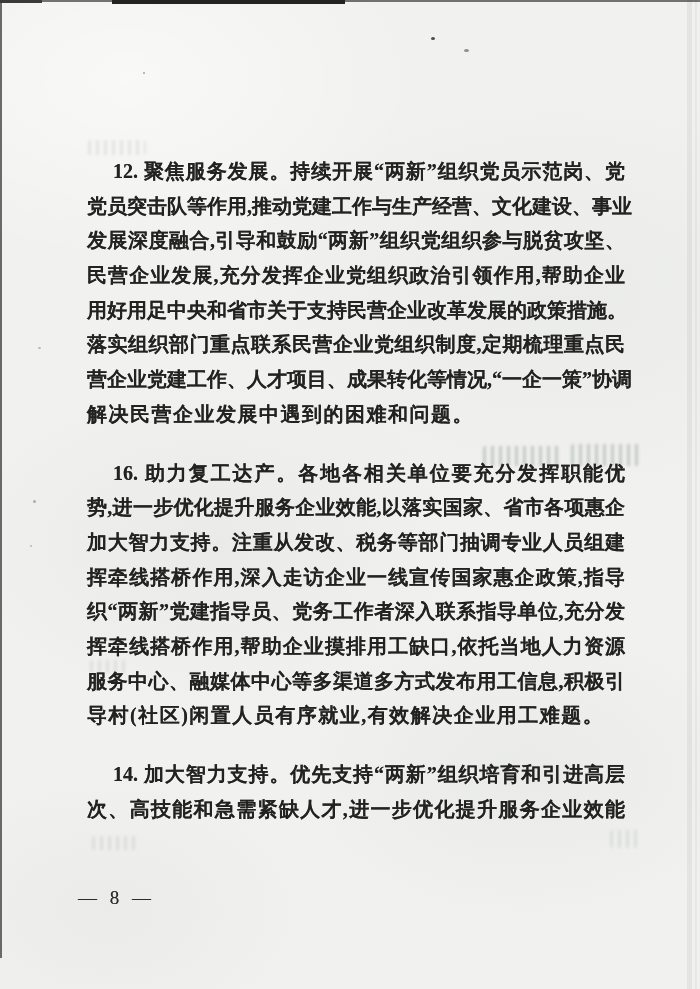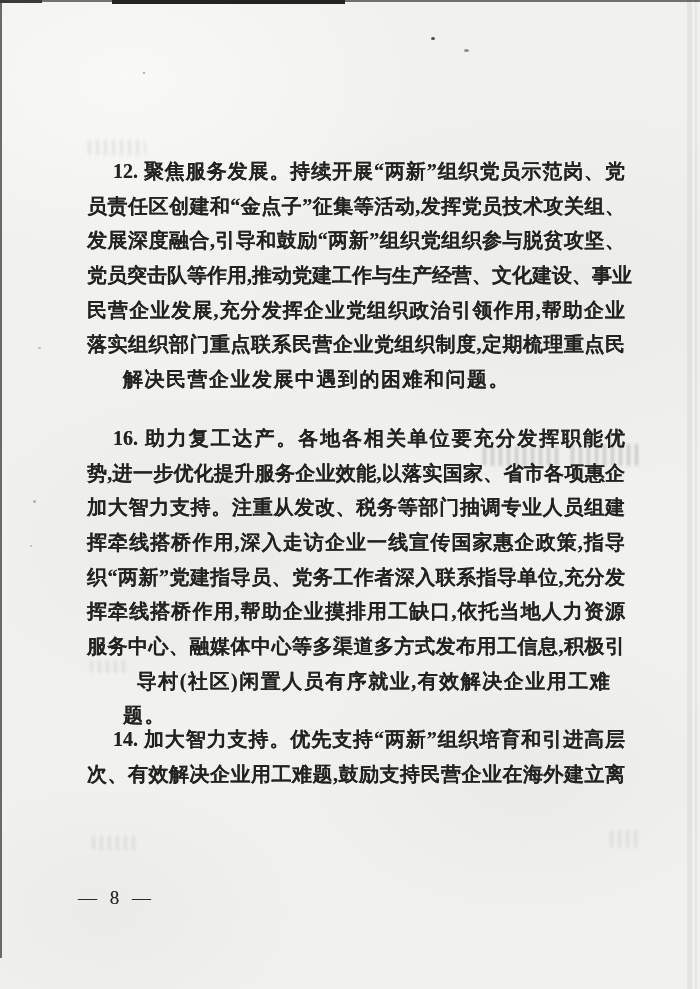--- a/index.html
+++ b/index.html
@@ -41,21 +41,21 @@
     position:absolute;left:87px;top:130px;width:538px;
     color:#222220;font-weight:600;
   }
   .line{
     height:34.7px;line-height:34.7px;font-size:20px;
     text-align:justify;text-align-last:justify;
     white-space:nowrap;
     text-shadow:0 0 .5px rgba(34,34,32,.7);
   }
   .line.indent{text-indent:26px;margin-top:24px;}
-  .line.short{text-align:center;text-align-last:left;letter-spacing:1.5px;white-space:normal;margin-left:36px;}
+  .line.short{text-align:center;text-align-last:left;letter-spacing:1.5px;white-space:normal;}
   .pagenum{
     position:absolute;left:78px;top:887px;
     font-size:19px;color:#2b2b29;letter-spacing:4px;font-weight:500;
     text-shadow:0 0 .5px rgba(34,34,32,.6);
   }
 </style>
 </head>
 <body>
 
 <div class="paper">
@@ -78,41 +78,42 @@
   <div class="speck" style="left:464px;top:49px;width:5px;height:3px;opacity:.6;"></div>
   <div class="speck" style="left:143px;top:72px;width:2px;height:2px;opacity:.5;"></div>
   <div class="speck" style="left:33px;top:500px;width:3px;height:3px;opacity:.4;"></div>
   <div class="speck" style="left:30px;top:545px;width:2px;height:2px;opacity:.35;"></div>
   <div class="speck" style="left:38px;top:347px;width:3px;height:2px;opacity:.35;"></div>
 
   <div class="textblock">
 
     <div>
       <div class="line indent">12. 聚焦服务发展。持续开展“两新”组织党员示范岗、党</div>
-      <div class="line">员责任区创建和“金点子”征集等活动,发挥党员技术攻关组、</div>
+      <div class="line">党员突击队等作用,推动党建工作与生产经营、文化建设、事业</div>
       <div class="line">发展深度融合,引导和鼓励“两新”组织党组织参与脱贫攻坚、</div>
-      <div class="line">党员突击队等作用,推动党建工作与生产经营、文化建设、事业</div>
       <div class="line">民营企业发展,充分发挥企业党组织政治引领作用,帮助企业</div>
+      <div class="line">用好用足中央和省市关于支持民营企业改革发展的政策措施。</div>
       <div class="line">落实组织部门重点联系民营企业党组织制度,定期梳理重点民</div>
+      <div class="line">营企业党建工作、人才项目、成果转化等情况,“一企一策”协调</div>
       <div class="line short">解决民营企业发展中遇到的困难和问题。</div>
     </div>
 
     <div>
       <div class="line indent">16. 助力复工达产。各地各相关单位要充分发挥职能优</div>
       <div class="line">势,进一步优化提升服务企业效能,以落实国家、省市各项惠企</div>
       <div class="line">加大智力支持。注重从发改、税务等部门抽调专业人员组建</div>
       <div class="line">挥牵线搭桥作用,深入走访企业一线宣传国家惠企政策,指导</div>
       <div class="line">织“两新”党建指导员、党务工作者深入联系指导单位,充分发</div>
       <div class="line">挥牵线搭桥作用,帮助企业摸排用工缺口,依托当地人力资源</div>
       <div class="line">服务中心、融媒体中心等多渠道多方式发布用工信息,积极引</div>
       <div class="line short">导村(社区)闲置人员有序就业,有效解决企业用工难题。</div>
     </div>
 
     <div>
       <div class="line indent">14. 加大智力支持。优先支持“两新”组织培育和引进高层</div>
-      <div class="line">次、有效解决企业用工难题,鼓励支持民营企业在海外建立离</div>
+      <div class="line">次、高技能和急需紧缺人才,进一步优化提升服务企业效能</div>
     </div>
 
   </div>
 
   <div class="pagenum">— 8 —</div>
 
 </div>
 
 </body></html>

